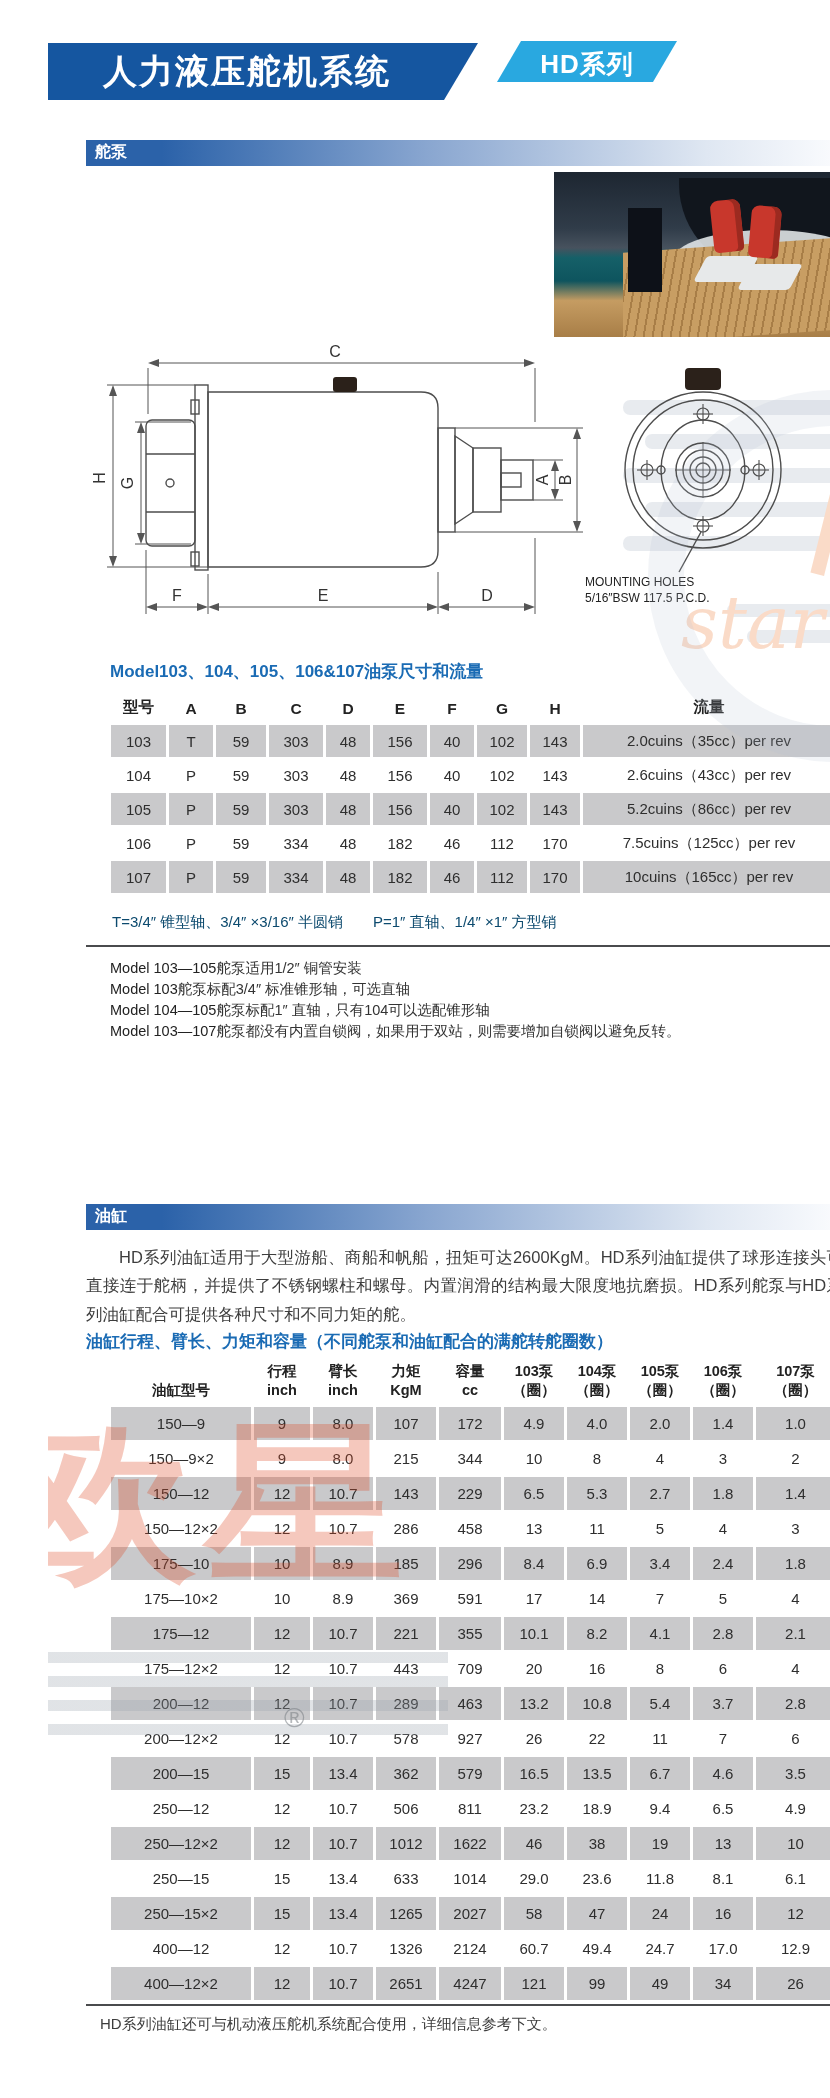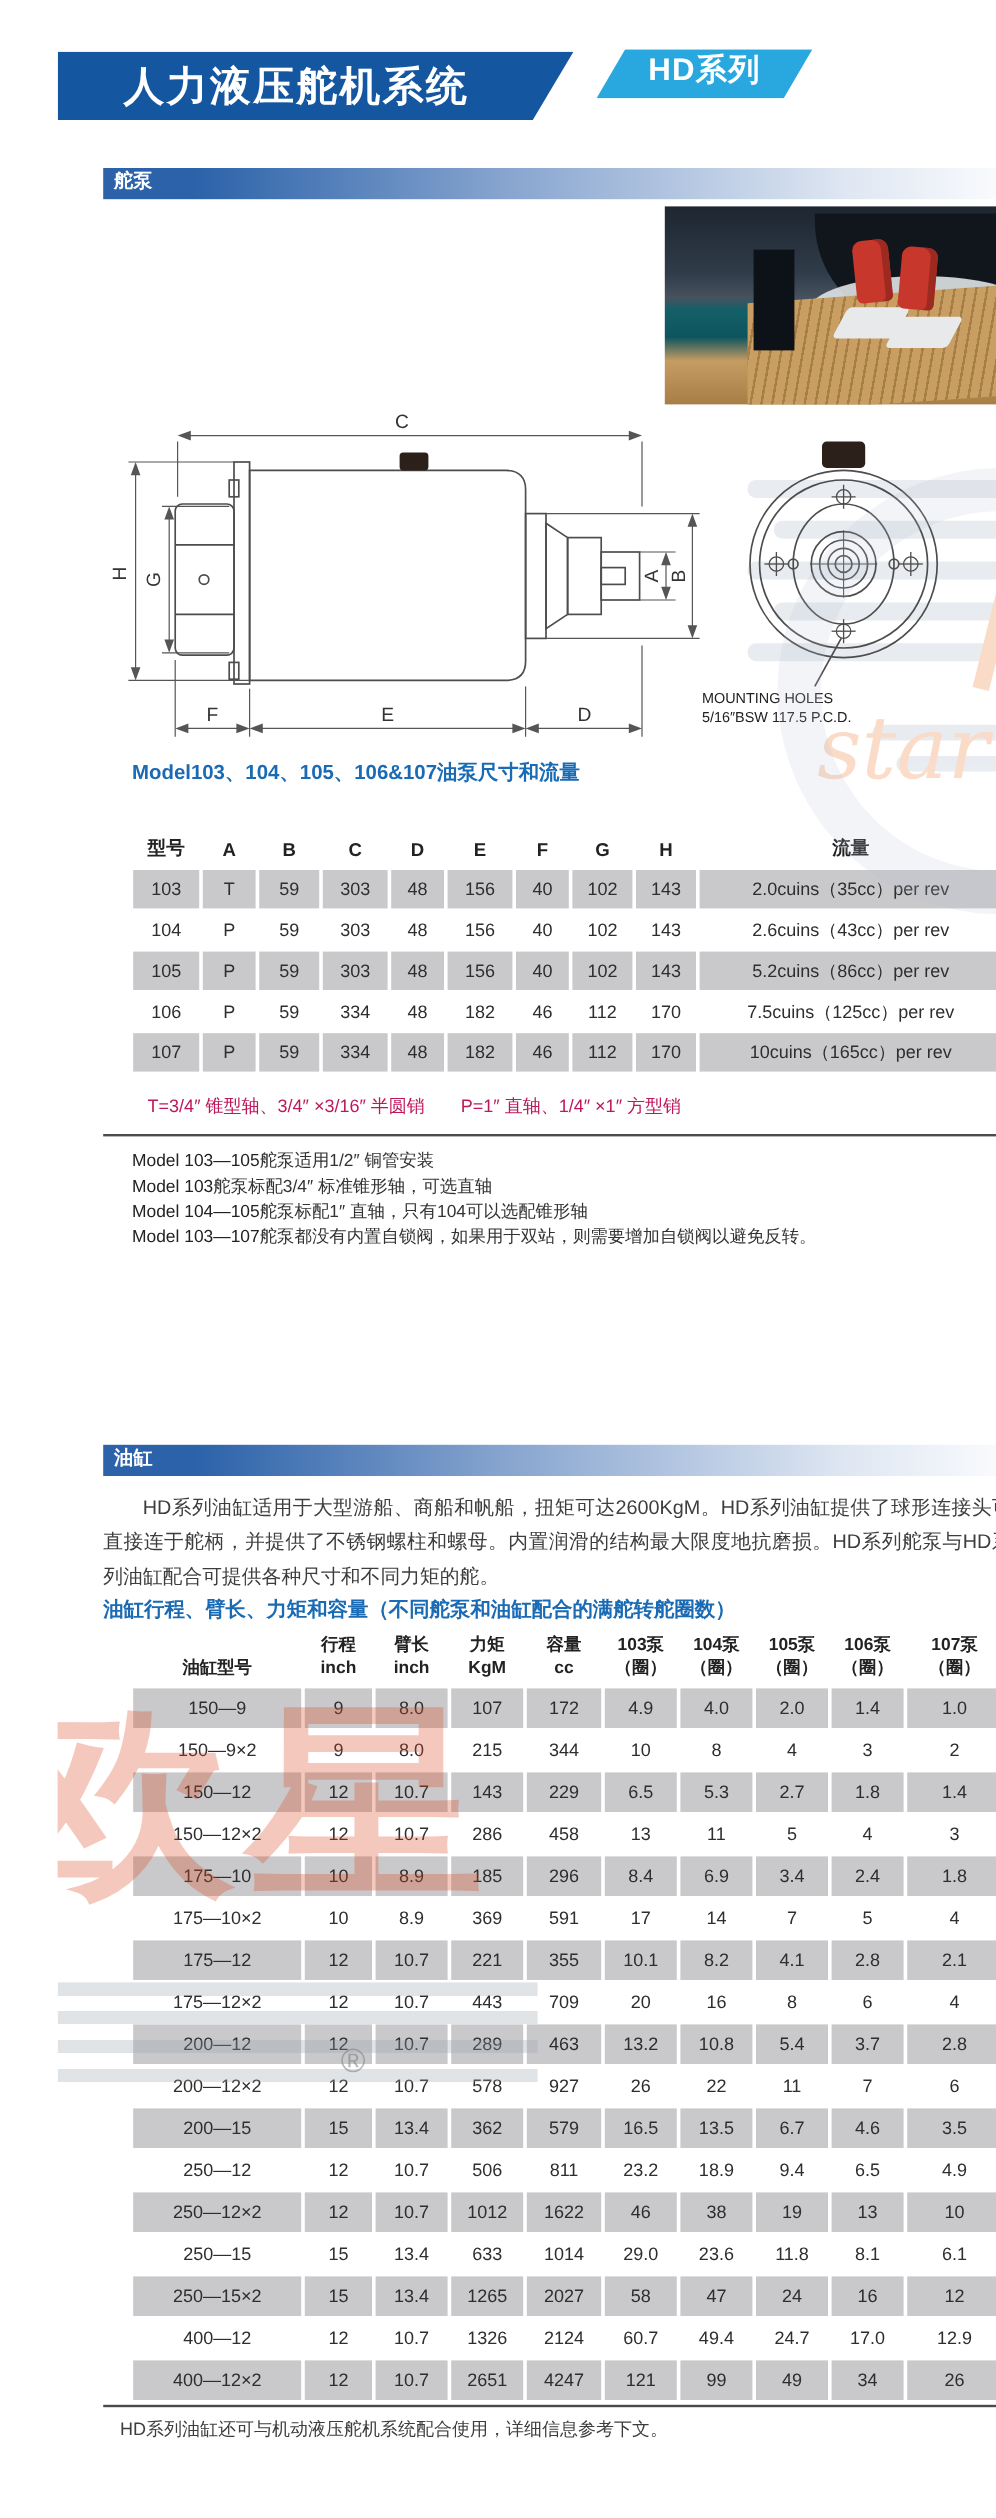--- a/index.html
+++ b/index.html
@@ -5,21 +5,21 @@
   html,body{margin:0;padding:0;background:#fff;}
   .page{position:relative;width:830px;height:2098px;background:#fff;overflow:hidden;
         font-family:"Liberation Sans","DejaVu Sans",sans-serif;color:#333;margin-left:48px;}
   
   .banner{position:absolute;left:0;top:43px;width:430px;height:57px;background:#1556a0;
           clip-path:polygon(0 0,100% 0,calc(100% - 34px) 100%,0 100%);
           display:flex;align-items:center;padding-left:55px;box-sizing:border-box;}
   .banner span{color:#fff;font-size:34px;font-weight:bold;letter-spacing:2px;}
   .badge{position:absolute;left:449px;top:41px;width:180px;height:41px;background:#29a8e0;
          clip-path:polygon(24px 0,100% 0,calc(100% - 24px) 100%,0 100%);
-         display:flex;align-items:flex-start;justify-content:center;}
+         display:flex;align-items:flex-end;justify-content:center;}
   .badge span{color:#fff;font-size:26px;font-weight:bold;letter-spacing:1px;}
   
   .secbar{position:absolute;left:38px;width:757px;height:26px;
           background:linear-gradient(90deg,#2b62a9 0%,#2b62a9 10%,#89a6d0 45%,#dfe7f2 82%,#fbfcfe 100%);
           color:#fff;font-weight:bold;font-size:16px;line-height:23px;padding-left:9px;box-sizing:border-box;}
   #bar-pump{top:140px;} #bar-cyl{top:1204px;}
   
   .para{position:absolute;margin:0;font-size:16.5px;line-height:1.72;color:#3d3d3d;
         text-align:justify;text-indent:2em;}
   .para-pump{left:38px;top:181px;width:466px;}
@@ -34,31 +34,31 @@
   .photo .sign{position:absolute;left:74px;top:36px;width:34px;height:84px;background:#0d1118;}
   .photo .ped1,.photo .ped2{position:absolute;width:30px;height:52px;background:#c8372c;border-radius:8px 8px 5px 5px;box-shadow:inset -6px 0 0 #9c2a20;}
   .photo .ped1{left:158px;top:28px;transform:rotate(-6deg);}
   .photo .ped2{left:196px;top:34px;transform:rotate(5deg);}
   .photo .base1,.photo .base2{position:absolute;width:52px;height:26px;background:#e7e9ea;border-radius:4px;transform:skewX(-28deg);}
   .photo .base1{left:146px;top:84px;} .photo .base2{left:190px;top:92px;}
   
   .drawing{position:absolute;left:35px;top:342px;}
   
   .btitle{position:absolute;font-size:17px;font-weight:bold;color:#1a6bb4;}
-  #title-pump{left:62px;top:632px;} #title-cyl{left:38px;top:1330px;}
+  #title-pump{left:62px;top:660px;} #title-cyl{left:38px;top:1330px;}
   
   .dimtable{position:absolute;left:60px;width:730px;border-collapse:separate;border-spacing:3px 2px;table-layout:fixed;}
   #ptable{top:693px;} #ctable{top:1358px;}
   .dimtable th{font-weight:bold;color:#222;background:#fff;padding:2px 0 5px;vertical-align:bottom;}
   #ptable th{font-size:15.5px;} #ctable th{font-size:14.5px;line-height:1.3;}
   .dimtable td{background:#fff;text-align:center;font-size:15px;color:#2e2e2e;height:30px;overflow:hidden;}
   #ctable td{height:31px;}
   .dimtable tbody tr:nth-child(odd) td{background:#c9c9cb;}
   
-  .shaftnote{position:absolute;left:75px;top:913px;font-size:15px;color:#be185d;}
+  .shaftnote{position:absolute;left:64px;top:913px;font-size:15px;color:#0c4a6e;}
   .notesbox{position:absolute;left:38px;top:945px;width:757px;border-top:2px solid #4a4b4d;
             padding:11px 0 0 24px;box-sizing:border-box;font-size:14.5px;line-height:21px;color:#333;}
   .notesbox b{font-weight:normal;color:#222;}
   .tbl-bottom-line{position:absolute;left:38px;top:2004px;width:757px;border-top:2px solid #4a4b4d;}
   .footnote{position:absolute;left:38px;top:2015px;width:757px;font-size:15px;color:#3d3d3d;padding-left:14px;box-sizing:border-box;}
   
   .wm{pointer-events:none;z-index:6;position:absolute;}
   .wm-ring{left:600px;top:390px;width:300px;height:300px;border:36px solid rgba(185,195,210,.18);border-radius:50%;}
   .wm-red{left:-52px;top:1418px;font-size:200px;font-weight:bold;color:rgba(221,72,38,.30);
           letter-spacing:8px;white-space:nowrap;transform:scaleY(.85);transform-origin:top left;line-height:1;}

